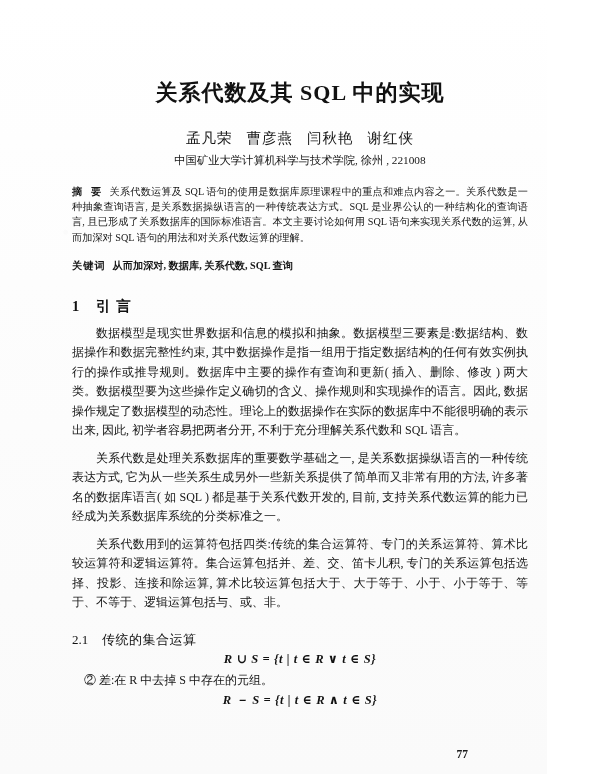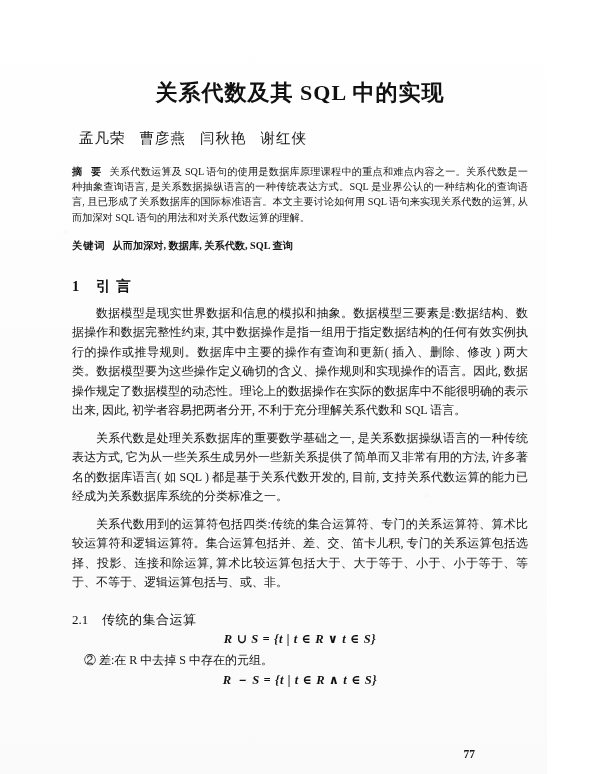--- a/index.html
+++ b/index.html
@@ -40,20 +40,21 @@
   .title {
     margin-top: 78px;
     text-align: center;
     font-size: 22px;
     font-weight: bold;
     letter-spacing: 1px;
     color: #111;
   }
   .authors {
     margin-top: 21px;
+    text-align: center;
     font-size: 14.5px;
     letter-spacing: 1px;
     color: #141414;
   }
   .authors span { margin: 0 7px; }
   .affil {
     margin-top: 5px;
     text-align: center;
     font-size: 11.3px;
     color: #151515;
@@ -129,39 +130,40 @@
     text-align: center;
     font-family: "Liberation Serif", "DejaVu Serif", serif;
     font-size: 12.5px;
     font-style: italic;
     font-weight: bold;
     letter-spacing: 0.6px;
     color: #121212;
   }
   .pageno {
     position: absolute;
-    right: 72px;
+    right: 79px;
     bottom: 14px;
     font-size: 11.5px;
     font-weight: bold;
     color: #1a1a1a;
   }
 </style>
 </head>
 <body>
 
 <div id="page">
   <div class="content">
 
     <div class="title">关系代数及其 SQL 中的实现</div>
 
     <div class="authors">
       <span>孟凡荣</span><span>曹彦燕</span><span>闫秋艳</span><span>谢红侠</span>
     </div>
 
+    <div class="affil">中国矿业大学计算机科学与技术学院, 徐州 , 221008</div>
 
     <div class="abstract">
       <span class="lead">摘 要</span><span>关系代数运算及 SQL 语句的使用是数据库原理课程中的重点和难点内容之一。关系代数是一种抽象查询语言, 是关系数据操纵语言的一种传统表达方式。SQL 是业界公认的一种结构化的查询语言, 且已形成了关系数据库的国际标准语言。本文主要讨论如何用 SQL 语句来实现关系代数的运算, 从而加深对 SQL 语句的用法和对关系代数运算的理解。</span>
     </div>
 
     <div class="keywords">
       <span class="lead">关键词</span><span class="kwlist">从而加深对, 数据库, 关系代数, SQL 查询</span>
     </div>
 
     <h2 class="sec">

